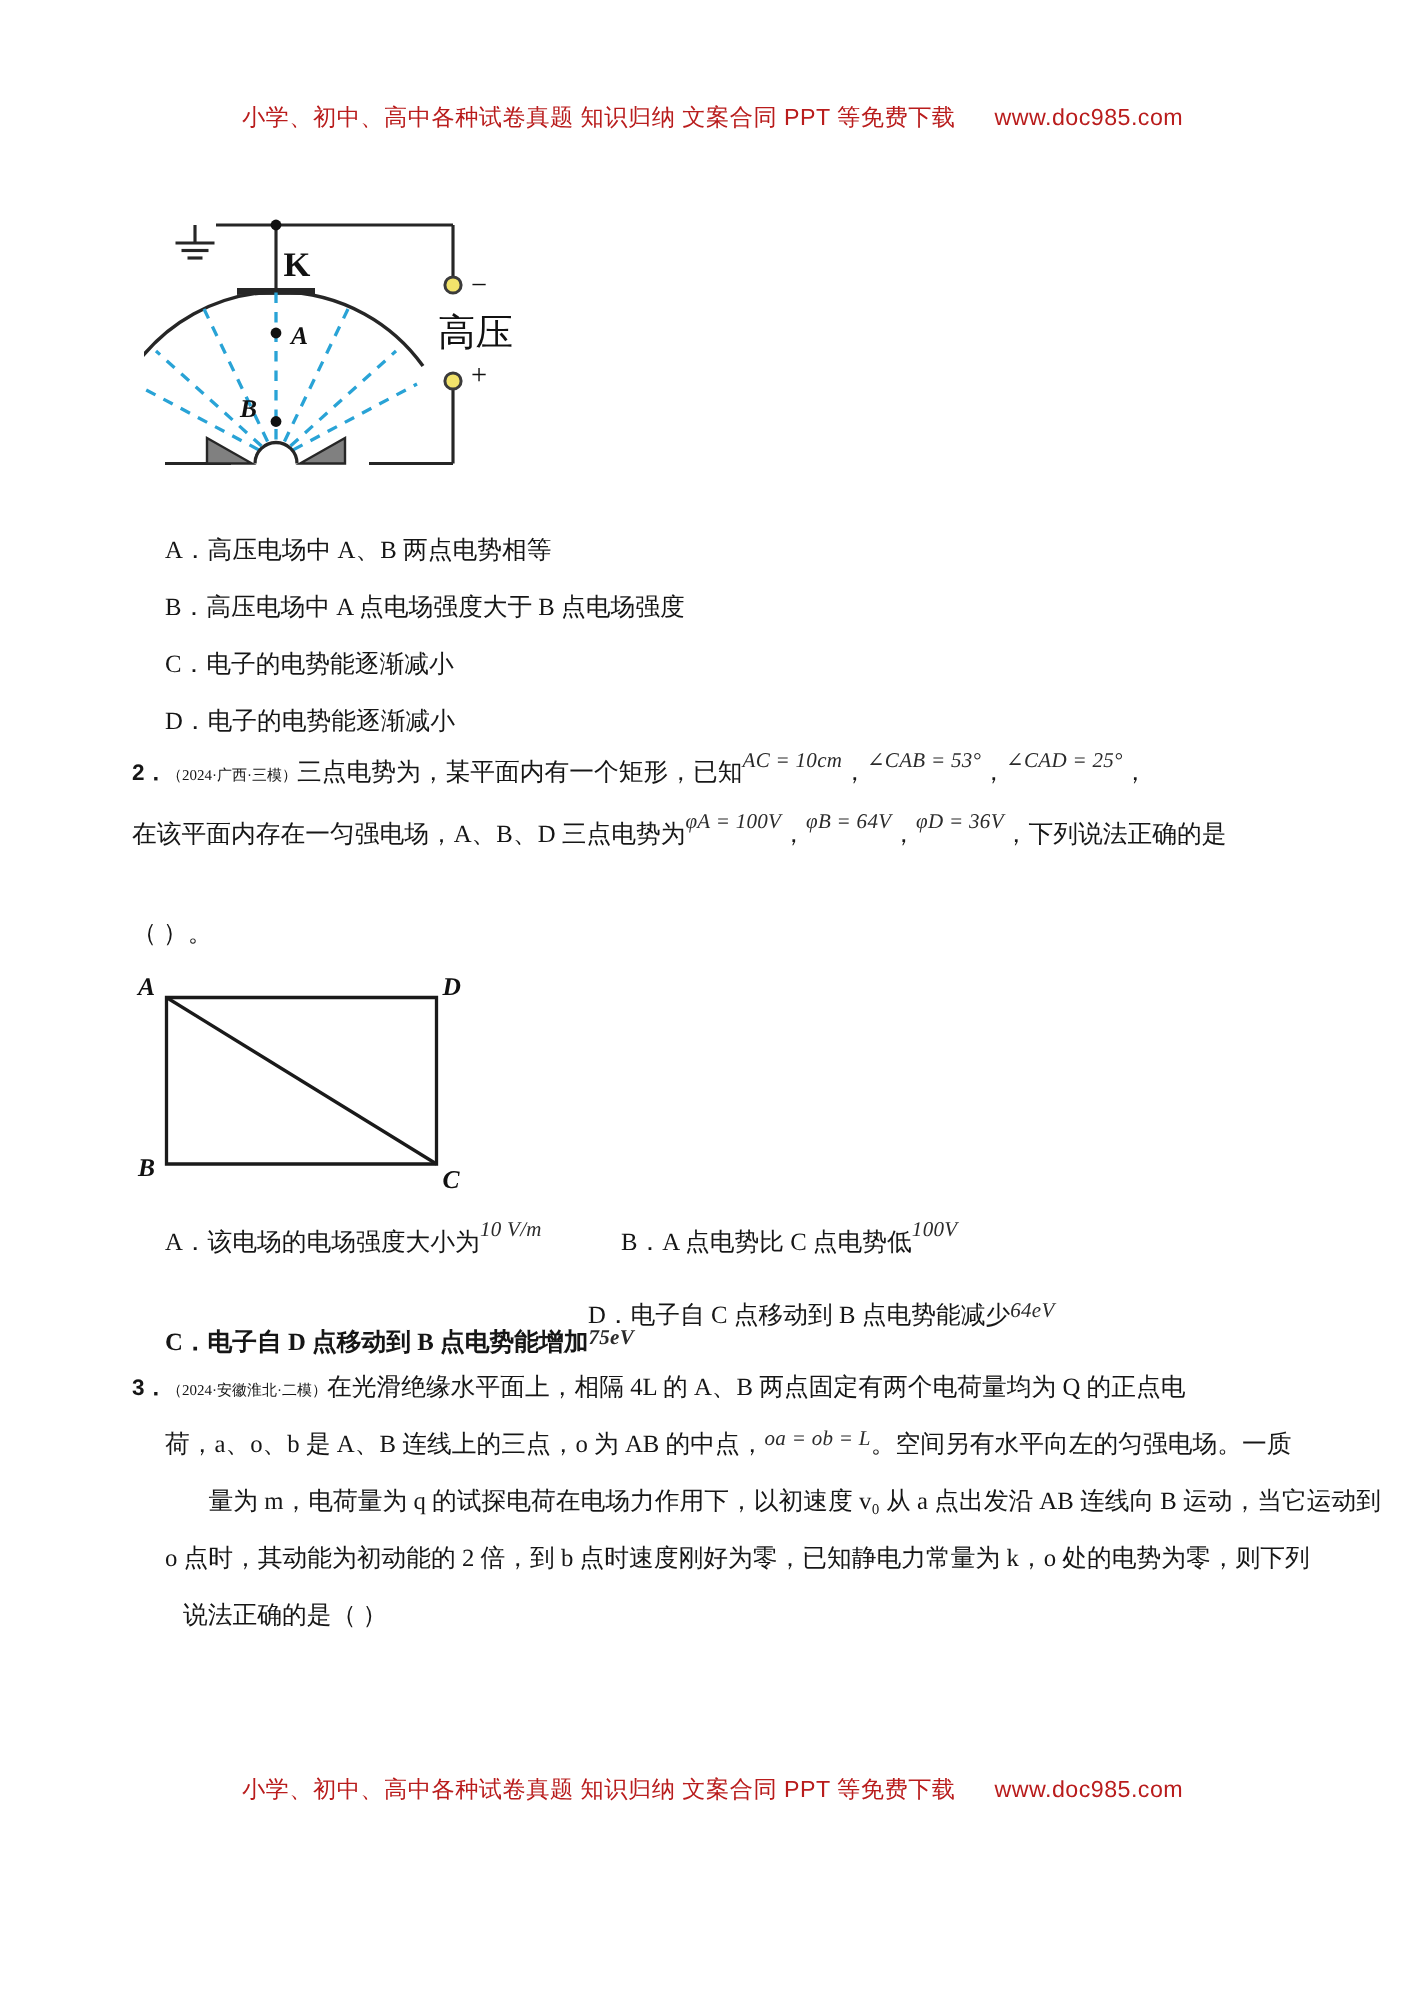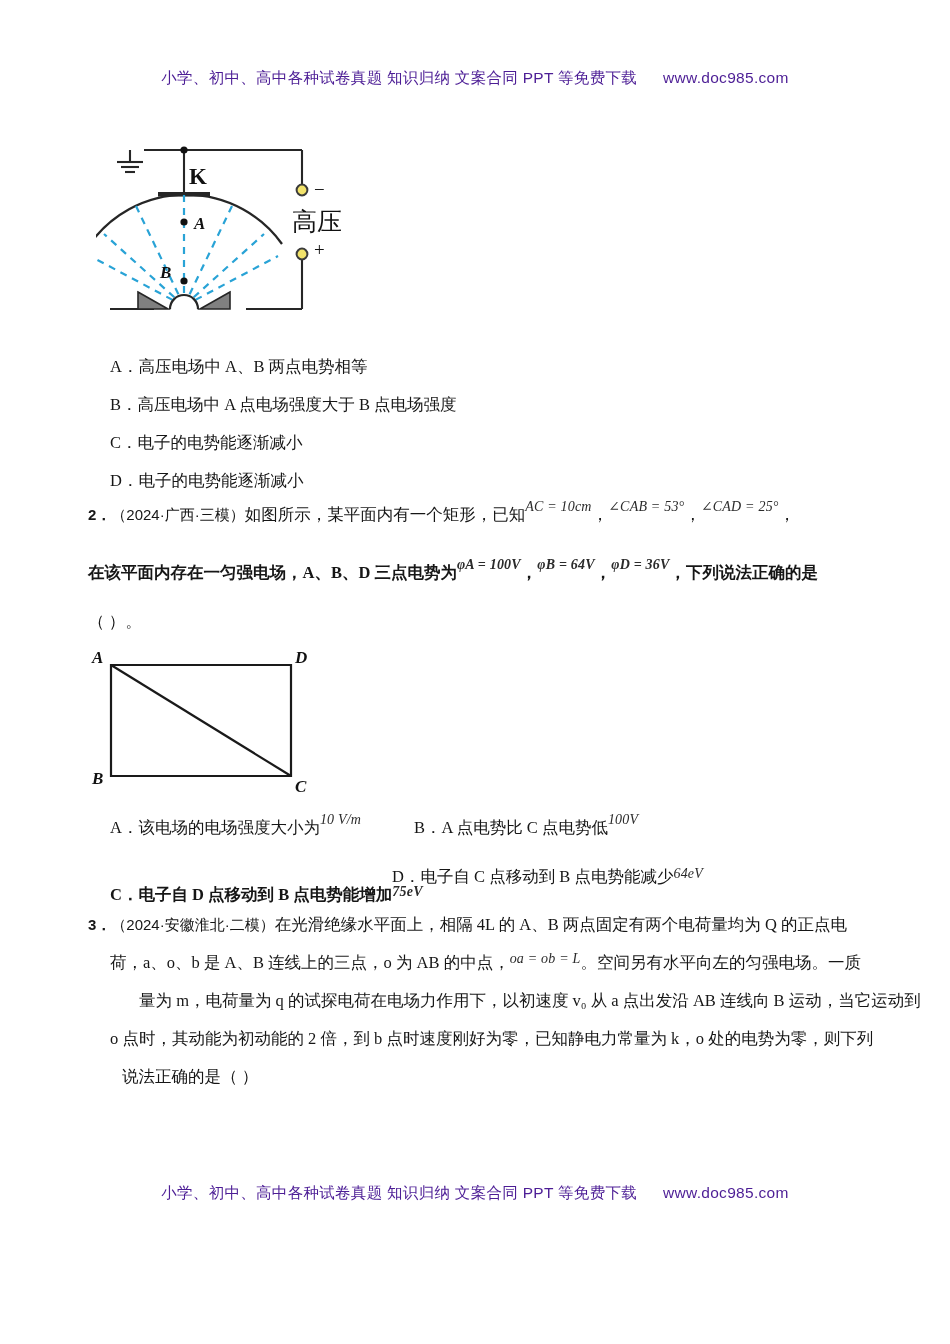--- a/index.html
+++ b/index.html
@@ -23,21 +23,21 @@
   }
 
   
   .banner {
     position: absolute;
     left: 0;
     width: 950px;
     text-align: center;
     font-family: "Liberation Sans", "DejaVu Sans", sans-serif;
     font-size: 15.5px;
-    color: #4c1d95;
+    color: #b91c1c;
     letter-spacing: 0.3px;
     white-space: nowrap;
   }
   .banner .site {
     margin-left: 26px;
     font-family: "Liberation Sans", "DejaVu Sans", sans-serif;
   }
   #header-banner { top: 68px; }
   #footer-banner { top: 1183px; }
 
@@ -65,22 +65,22 @@
     top: -9px;
     font-style: italic;
     letter-spacing: 0.2px;
   }
   .qnum {
     font-family: "Liberation Sans", "DejaVu Sans", sans-serif;
     font-size: 15px;
     font-weight: 600;
   }
   .src {
-    font-family: Liberation Sans, sans-serif;
-    font-size: 15px;
+    font-family: Liberation Serif, serif;
+    font-size: 10px;
   }
 
   
   #fig-electron-gun {
     position: absolute;
     left: 96px;
     top: 122px;
     width: 360px;
     height: 220px;
   }
@@ -194,24 +194,24 @@
     <span>A．高压电场中 A、B 两点电势相等</span>
   </div>
   <div class="opt" style="left:110px; top:432px;">
     <span>C．电子的电势能逐渐减小</span>
   </div>
   <div class="opt" style="left:110px; top:470px;">
     <span>D．电子的电势能逐渐减小</span>
   </div>
 
   <div class="body-text" style="left:88px; top:503px;">
-    <span class="qnum">2．</span><span class="src">（2024·广西·三模）</span><span>如图所示，某平面内有一个矩形，已知</span><span class="mathimg">AC = 10cm</span><span>，</span><span class="mathimg">∠CAB = 53°</span><span>，</span><span class="mathimg">∠CAD = 25°</span><span>，</span>
-  </div>
-
-  <div class="body-text" style="left:88px; top:561px;font-weight:bold;">
+    <span class="qnum">2．</span><span class="src">（2024·广西·三模）</span><span>三点电势为，某平面内有一个矩形，已知</span><span class="mathimg">AC = 10cm</span><span>，</span><span class="mathimg">∠CAB = 53°</span><span>，</span><span class="mathimg">∠CAD = 25°</span><span>，</span>
+  </div>
+
+  <div class="body-text" style="left:88px; top:544px;">
     <span>在该平面内存在一匀强电场，A、B、D 三点电势为</span><span class="mathimg">φA = 100V</span><span>，</span><span class="mathimg">φB = 64V</span><span>，</span><span class="mathimg">φD = 36V</span><span>，下列说法正确的是</span>
   </div>
 
   <div class="body-text" style="left:88px; top:610px;">
     <span>（    ）。</span>
   </div>
 
   <div id="fig-rectangle">
     <svg width="310" height="160" viewBox="0 0 310 160" xmlns="http://www.w3.org/2000/svg">
 

